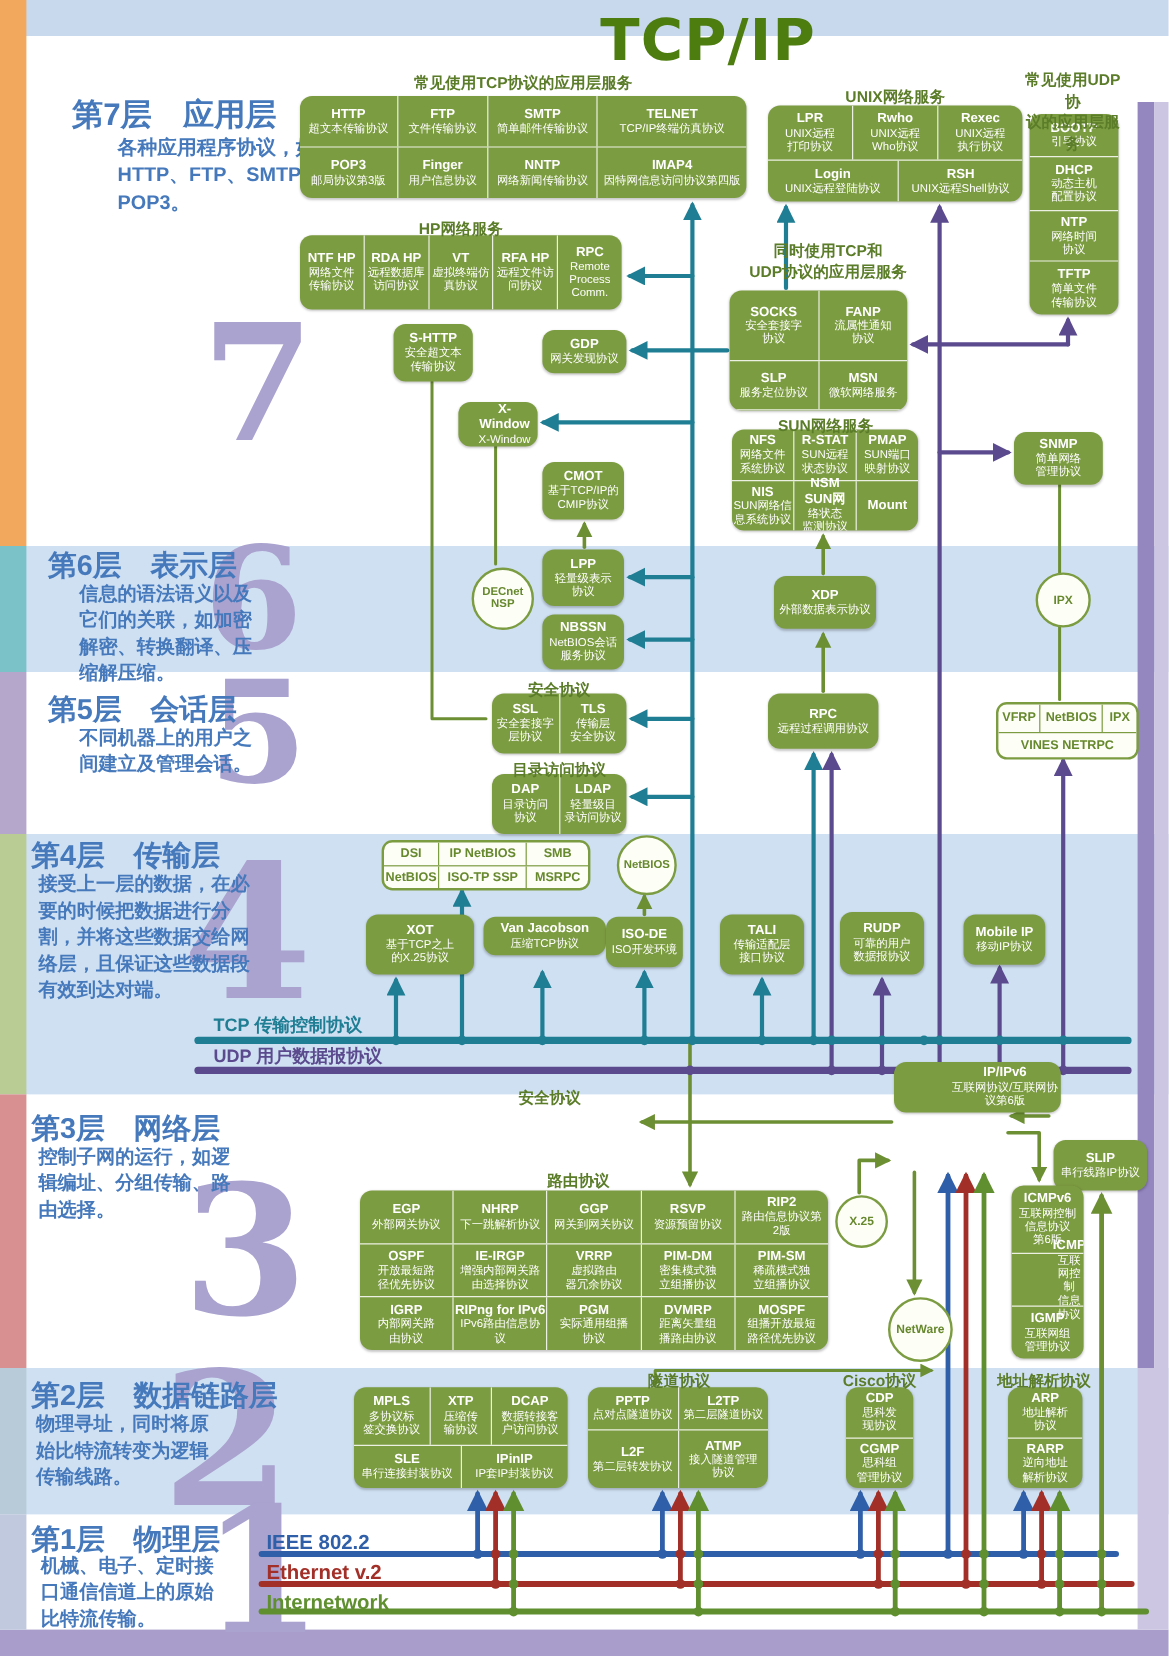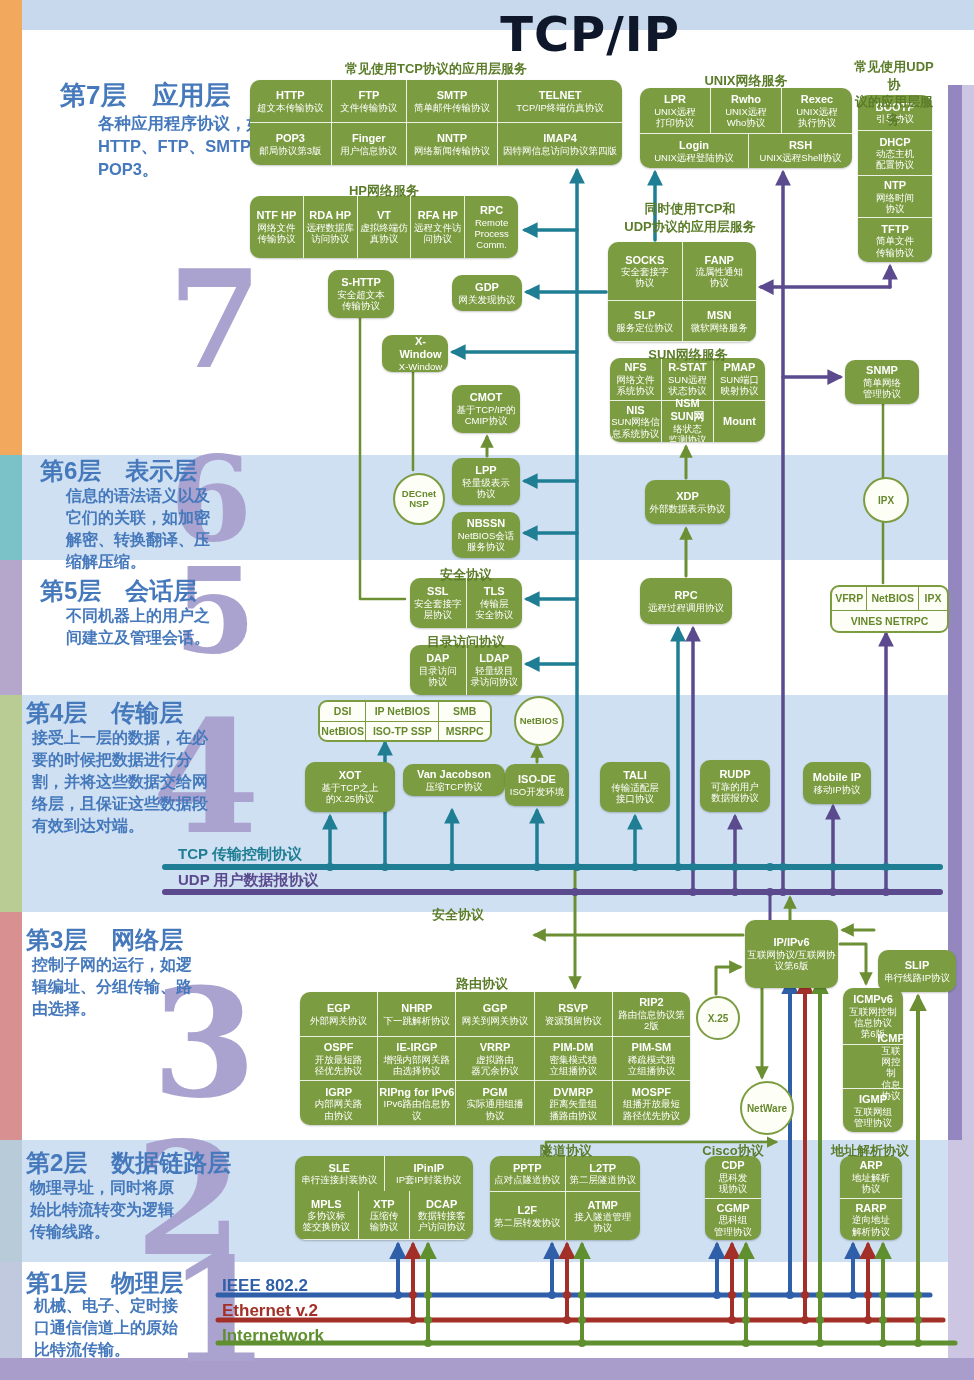--- a/index.html
+++ b/index.html
@@ -1,20 +1,20 @@
 <!DOCTYPE html>
 <html><head>
 <meta charset="utf-8">
 <style>
   html,body{margin:0;padding:0;background:#fff;}
   #diagram{position:relative;width:974px;height:1380px;background:#ffffff;font-family:"Liberation Sans",sans-serif;overflow:hidden;}
   .bg{position:absolute;z-index:0;}
   #lines{position:absolute;left:0;top:0;z-index:2;}
   .ldigit{position:absolute;z-index:1;color:#aaa2cf;font-family:"DejaVu Serif",serif;font-weight:bold;line-height:1;}
-  #main-title{position:absolute;z-index:3;left:480px;top:6px;width:220px;text-align:center;font-size:48px;font-weight:bold;letter-spacing:1px;color:#0f172a;font-family:"DejaVu Sans",sans-serif;}
+  #main-title{position:absolute;z-index:3;left:480px;top:6px;width:220px;text-align:center;font-size:48px;font-weight:bold;letter-spacing:1px;color:#4d7c0f;font-family:"DejaVu Sans",sans-serif;}
   .pbox{position:absolute;z-index:3;display:flex;flex-direction:column;border-radius:10px;overflow:hidden;}
   .pbox.green{background:#7c9c41;color:#fff;box-shadow:0 1px 2px rgba(0,0,0,.22);}
   .pbox.white{background:#fdfef6;border:2px solid #7c9c41;color:#67892e;border-radius:9px;}
   .prow{display:flex;min-height:0;flex:1;}
   .divb{border-bottom:1.5px solid rgba(255,255,255,.85);}
   .white .divb{border-bottom:1.5px solid #7c9c41;}
   .pcell{flex:1;display:flex;flex-direction:column;justify-content:center;align-items:center;text-align:center;padding:1px 1px;min-width:0;}
   .divr{border-right:1.5px solid rgba(255,255,255,.85);}
   .white .divr{border-right:1.5px solid #7c9c41;}
   .pname{font-weight:bold;font-size:11px;line-height:1.15;white-space:pre-line;}
@@ -684,21 +684,21 @@
           <div class="pdesc">距离矢量组
 播路由协议</div>
         </div>
         <div class="pcell" style="flex: 1 1 0%;">
           <div class="pname">MOSPF</div>
           <div class="pdesc">组播开放最短
 路径优先协议</div>
         </div>
       </div>
     </div>
-    <div class="pbox green" style="left: 745px; top: 920px; width: 93px; height: 68px;">
+    <div class="pbox green" style="left: 745px; top: 885px; width: 93px; height: 42px; padding-left: 46px;">
       <div class="prow" style="flex: 1 1 0%;">
         <div class="pcell" style="flex: 1 1 0%;">
           <div class="pname">IP/IPv6</div>
           <div class="pdesc">互联网协议/互联网协
 议第6版</div>
         </div>
       </div>
     </div>
     <div class="pbox green" style="left: 878px; top: 950px; width: 78px; height: 42px;">
       <div class="prow" style="flex: 1 1 0%;">
@@ -726,45 +726,45 @@
       </div>
       <div class="prow" style="flex: 0.95 1 0%;">
         <div class="pcell" style="flex: 1 1 0%;">
           <div class="pname">IGMP</div>
           <div class="pdesc">互联网组
 管理协议</div>
         </div>
       </div>
     </div>
     <div class="pbox green" style="left: 295px; top: 1156px; width: 178px; height: 84px;">
-      <div class="prow" style="flex: 0.85 1 0%;">
-        <div class="pcell divr" style="flex: 1 1 0%;">
-          <div class="pname">SLE</div>
-          <div class="pdesc">串行连接封装协议</div>
-        </div>
-        <div class="pcell" style="flex: 1 1 0%;">
-          <div class="pname">IPinIP</div>
-          <div class="pdesc">IP套IP封装协议</div>
-        </div>
-      </div>
       <div class="prow divb" style="flex: 1.15 1 0%;">
         <div class="pcell divr" style="flex: 1 1 0%;">
           <div class="pname">MPLS</div>
           <div class="pdesc">多协议标
 签交换协议</div>
         </div>
         <div class="pcell divr" style="flex: 0.8 1 0%;">
           <div class="pname">XTP</div>
           <div class="pdesc">压缩传
 输协议</div>
         </div>
         <div class="pcell" style="flex: 1 1 0%;">
           <div class="pname">DCAP</div>
           <div class="pdesc">数据转接客
 户访问协议</div>
+        </div>
+      </div>
+      <div class="prow" style="flex: 0.85 1 0%;">
+        <div class="pcell divr" style="flex: 1 1 0%;">
+          <div class="pname">SLE</div>
+          <div class="pdesc">串行连接封装协议</div>
+        </div>
+        <div class="pcell" style="flex: 1 1 0%;">
+          <div class="pname">IPinIP</div>
+          <div class="pdesc">IP套IP封装协议</div>
         </div>
       </div>
     </div>
     <div class="pbox green" style="left: 490px; top: 1156px; width: 150px; height: 84px;">
       <div class="prow divb" style="flex: 0.85 1 0%;">
         <div class="pcell divr" style="flex: 1 1 0%;">
           <div class="pname">PPTP</div>
           <div class="pdesc">点对点隧道协议</div>
         </div>
         <div class="pcell" style="flex: 1 1 0%;">

